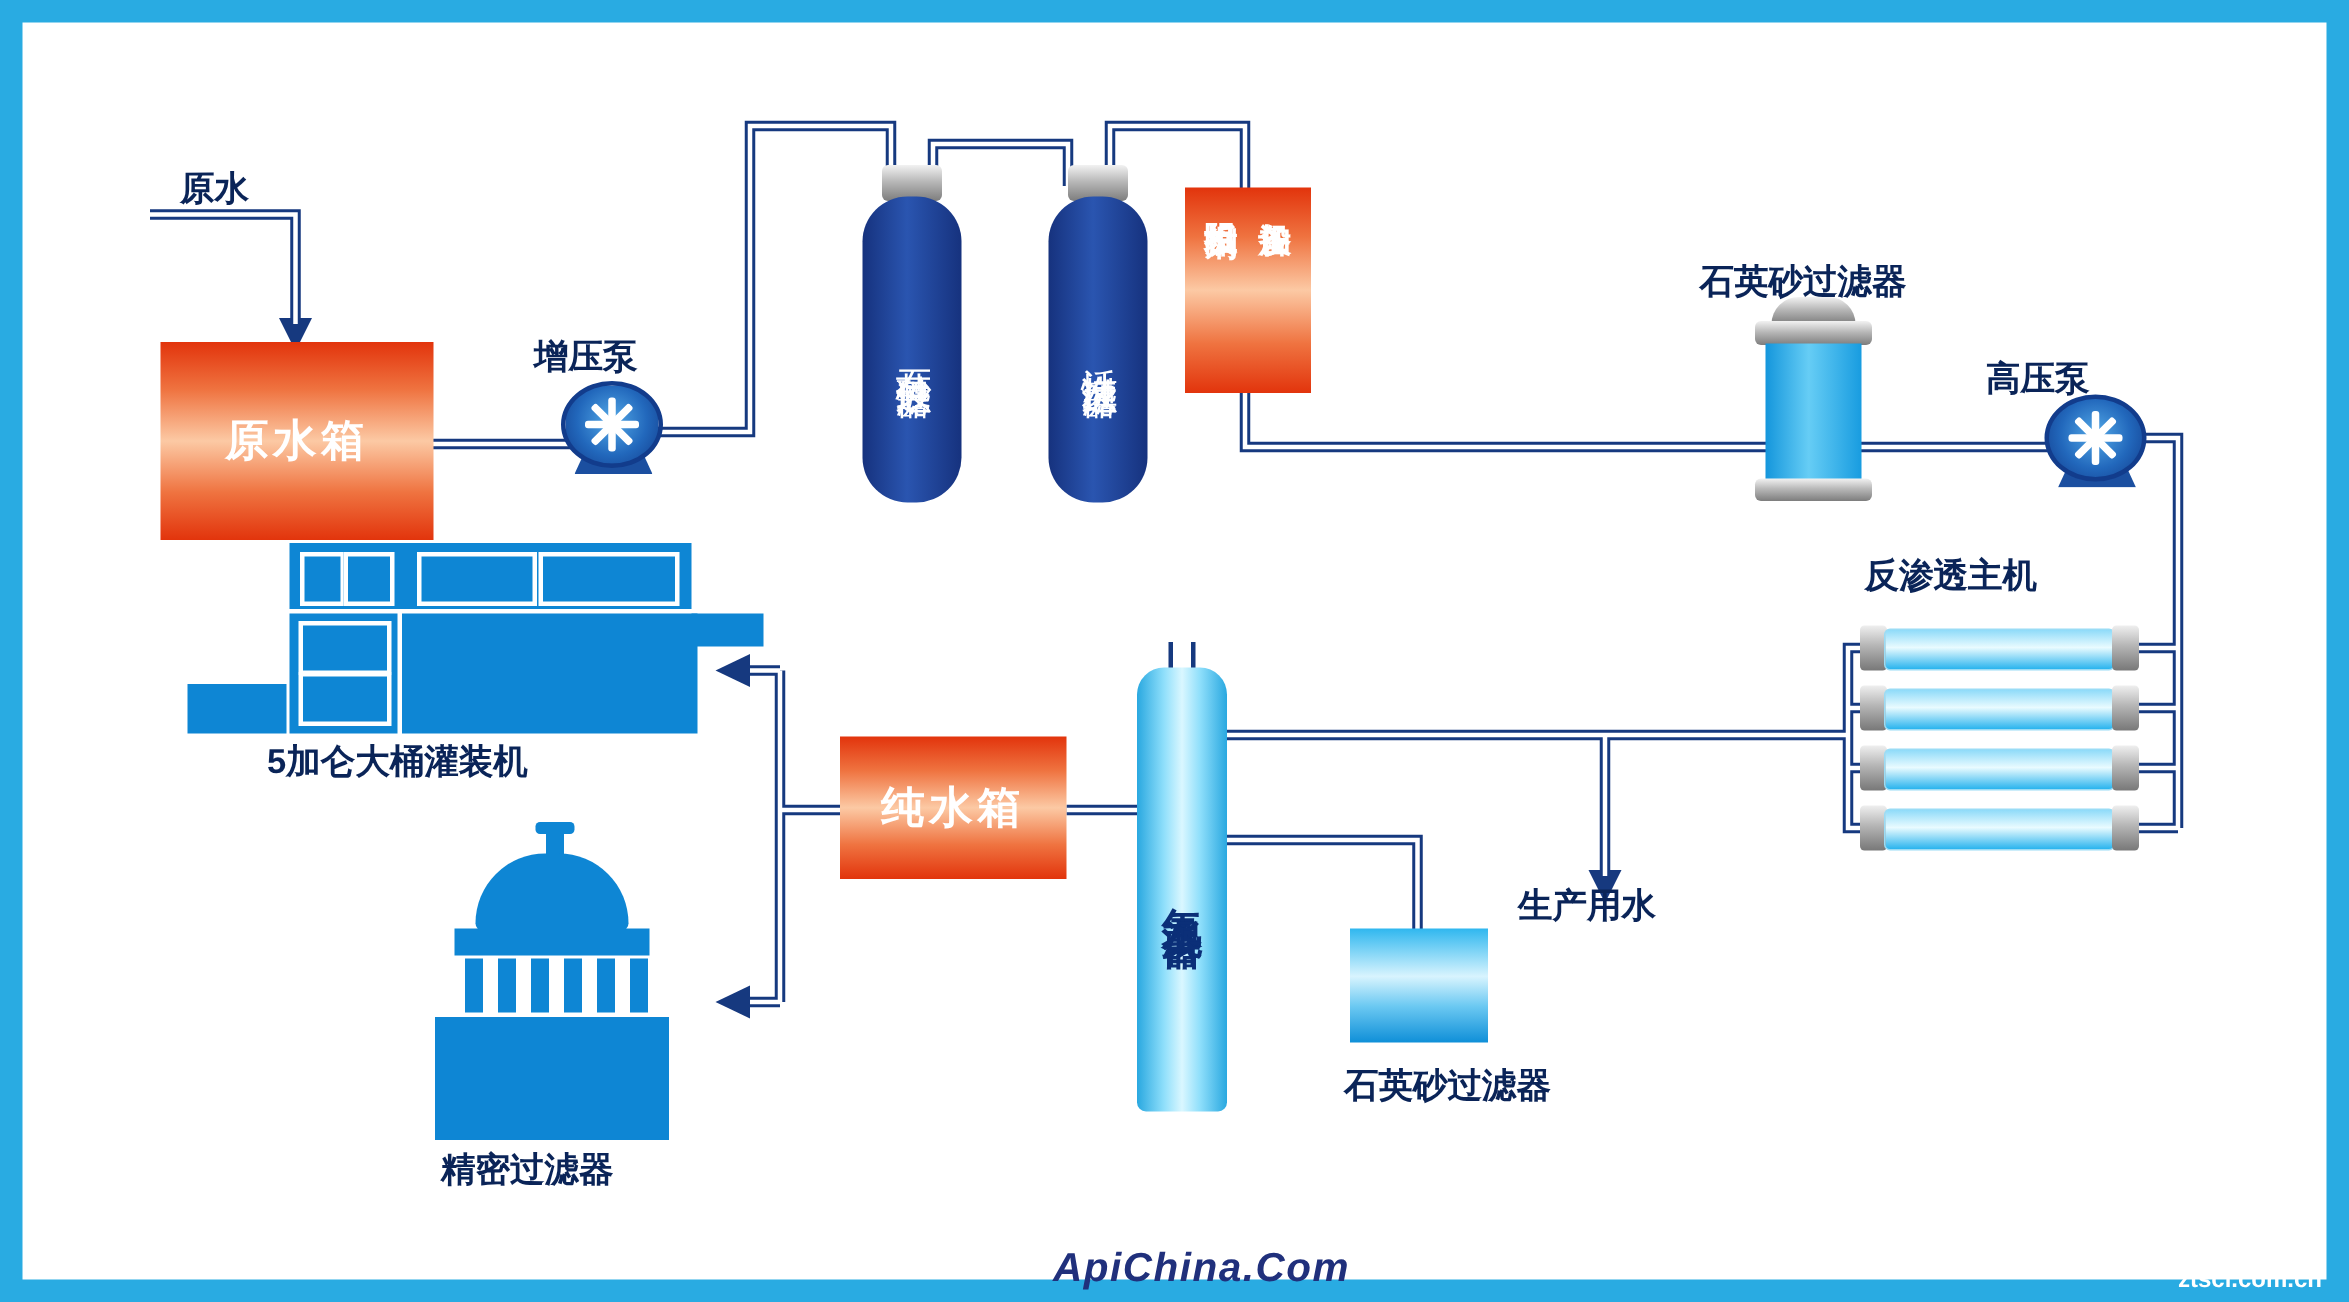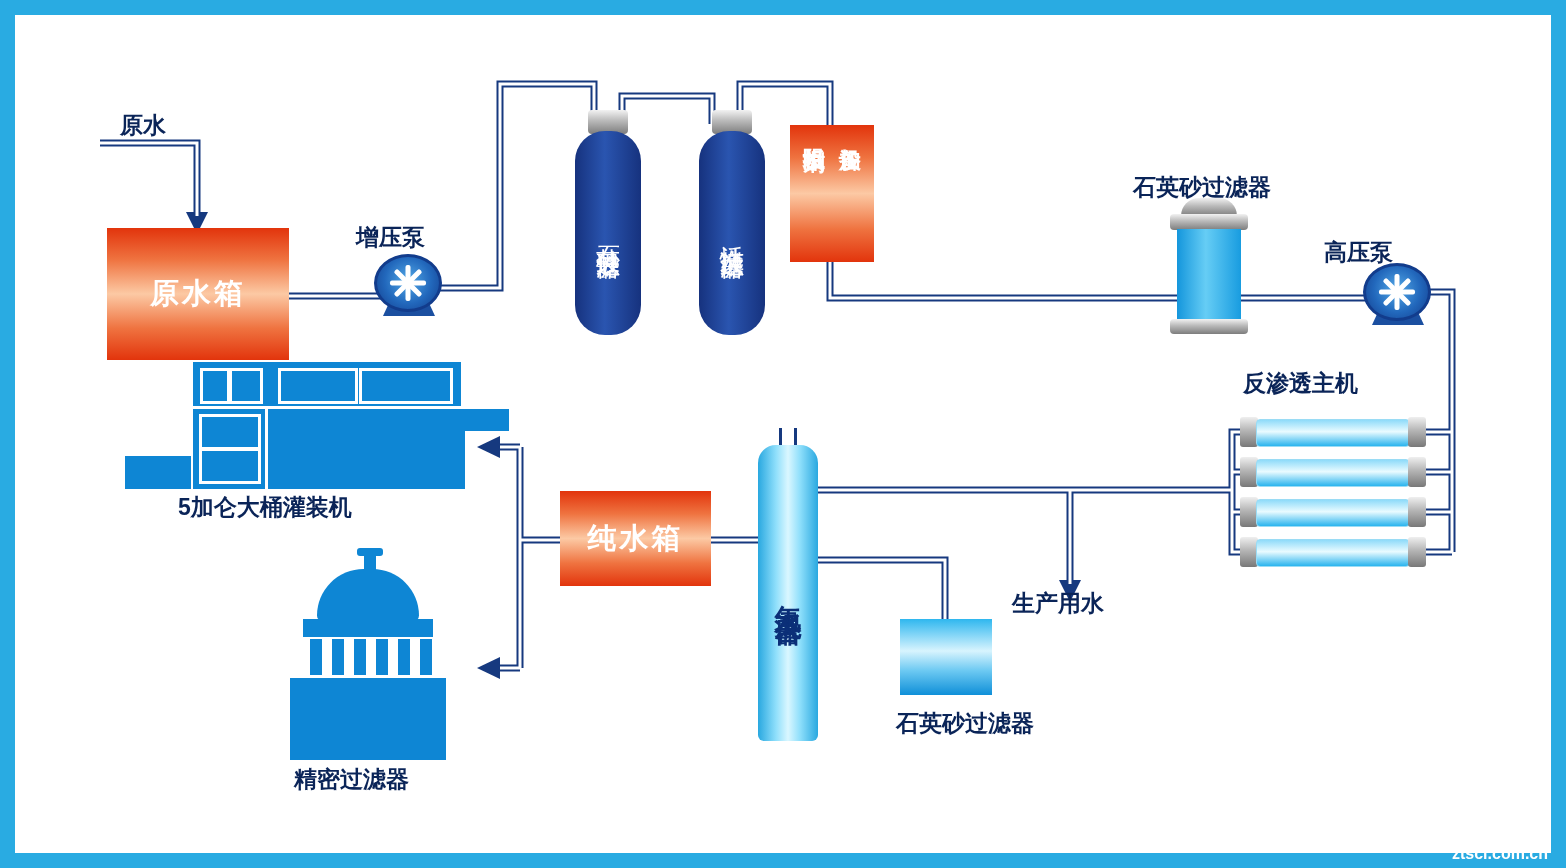--- a/index.html
+++ b/index.html
@@ -201,18 +201,19 @@
   <div class="abs mblue" style="left:317px;top:569px;width:102px;height:52px;border-radius:51px 51px 6px 6px;"></div>
   <div class="abs mblue" style="left:303px;top:619px;width:130px;height:18px;"></div>
   <div class="abs mblue" style="left:310px;top:639px;width:12px;height:36px;"></div>
   <div class="abs mblue" style="left:332px;top:639px;width:12px;height:36px;"></div>
   <div class="abs mblue" style="left:354px;top:639px;width:12px;height:36px;"></div>
   <div class="abs mblue" style="left:376px;top:639px;width:12px;height:36px;"></div>
   <div class="abs mblue" style="left:398px;top:639px;width:12px;height:36px;"></div>
   <div class="abs mblue" style="left:420px;top:639px;width:12px;height:36px;"></div>
   <div class="abs mblue" style="left:290px;top:678px;width:156px;height:82px;"></div>
 
+  <div class="wm-center">ApiChina.Com</div>
   <div class="wm-right">
     <div class="l1">北京中天恒远环保</div>
     <div class="l2">ztscl.com.cn</div>
   </div>
 
 </div>
 
 </body></html>

